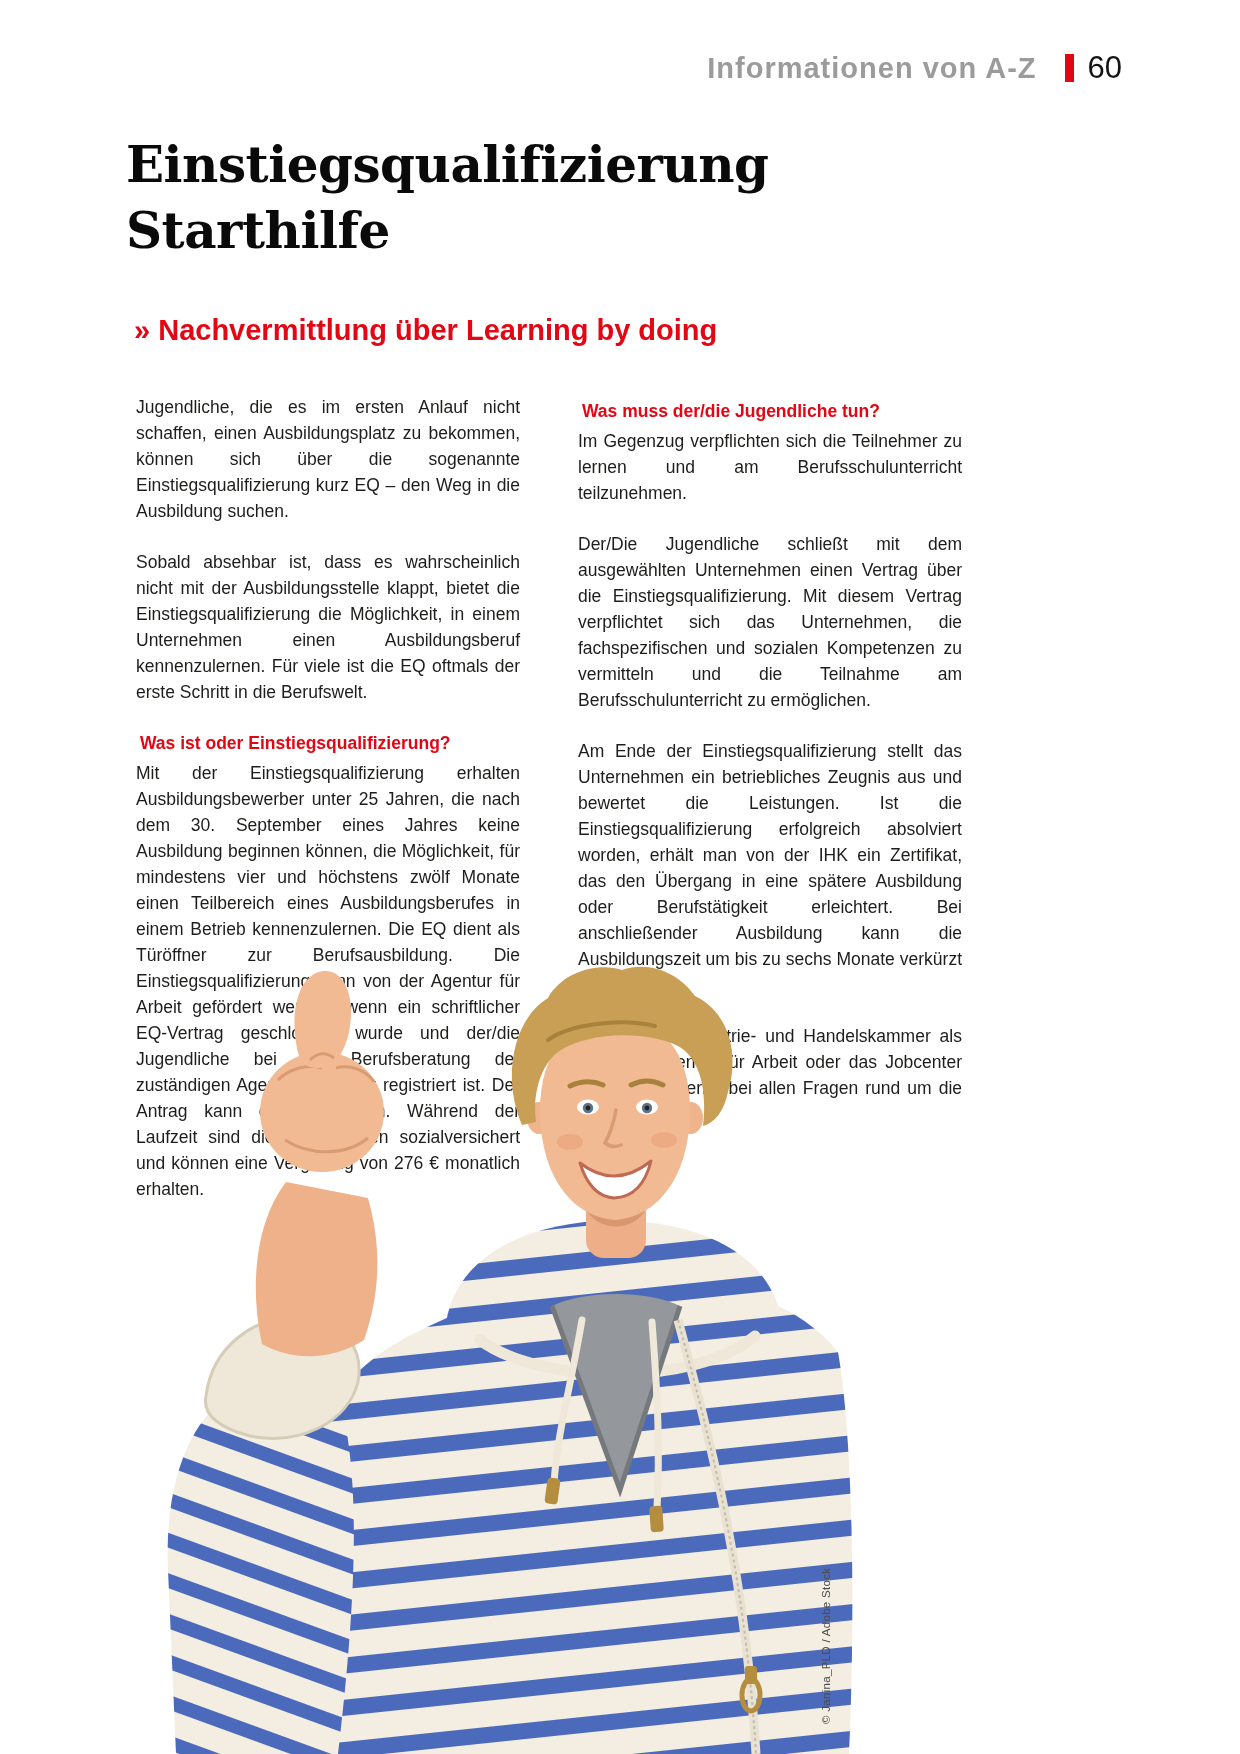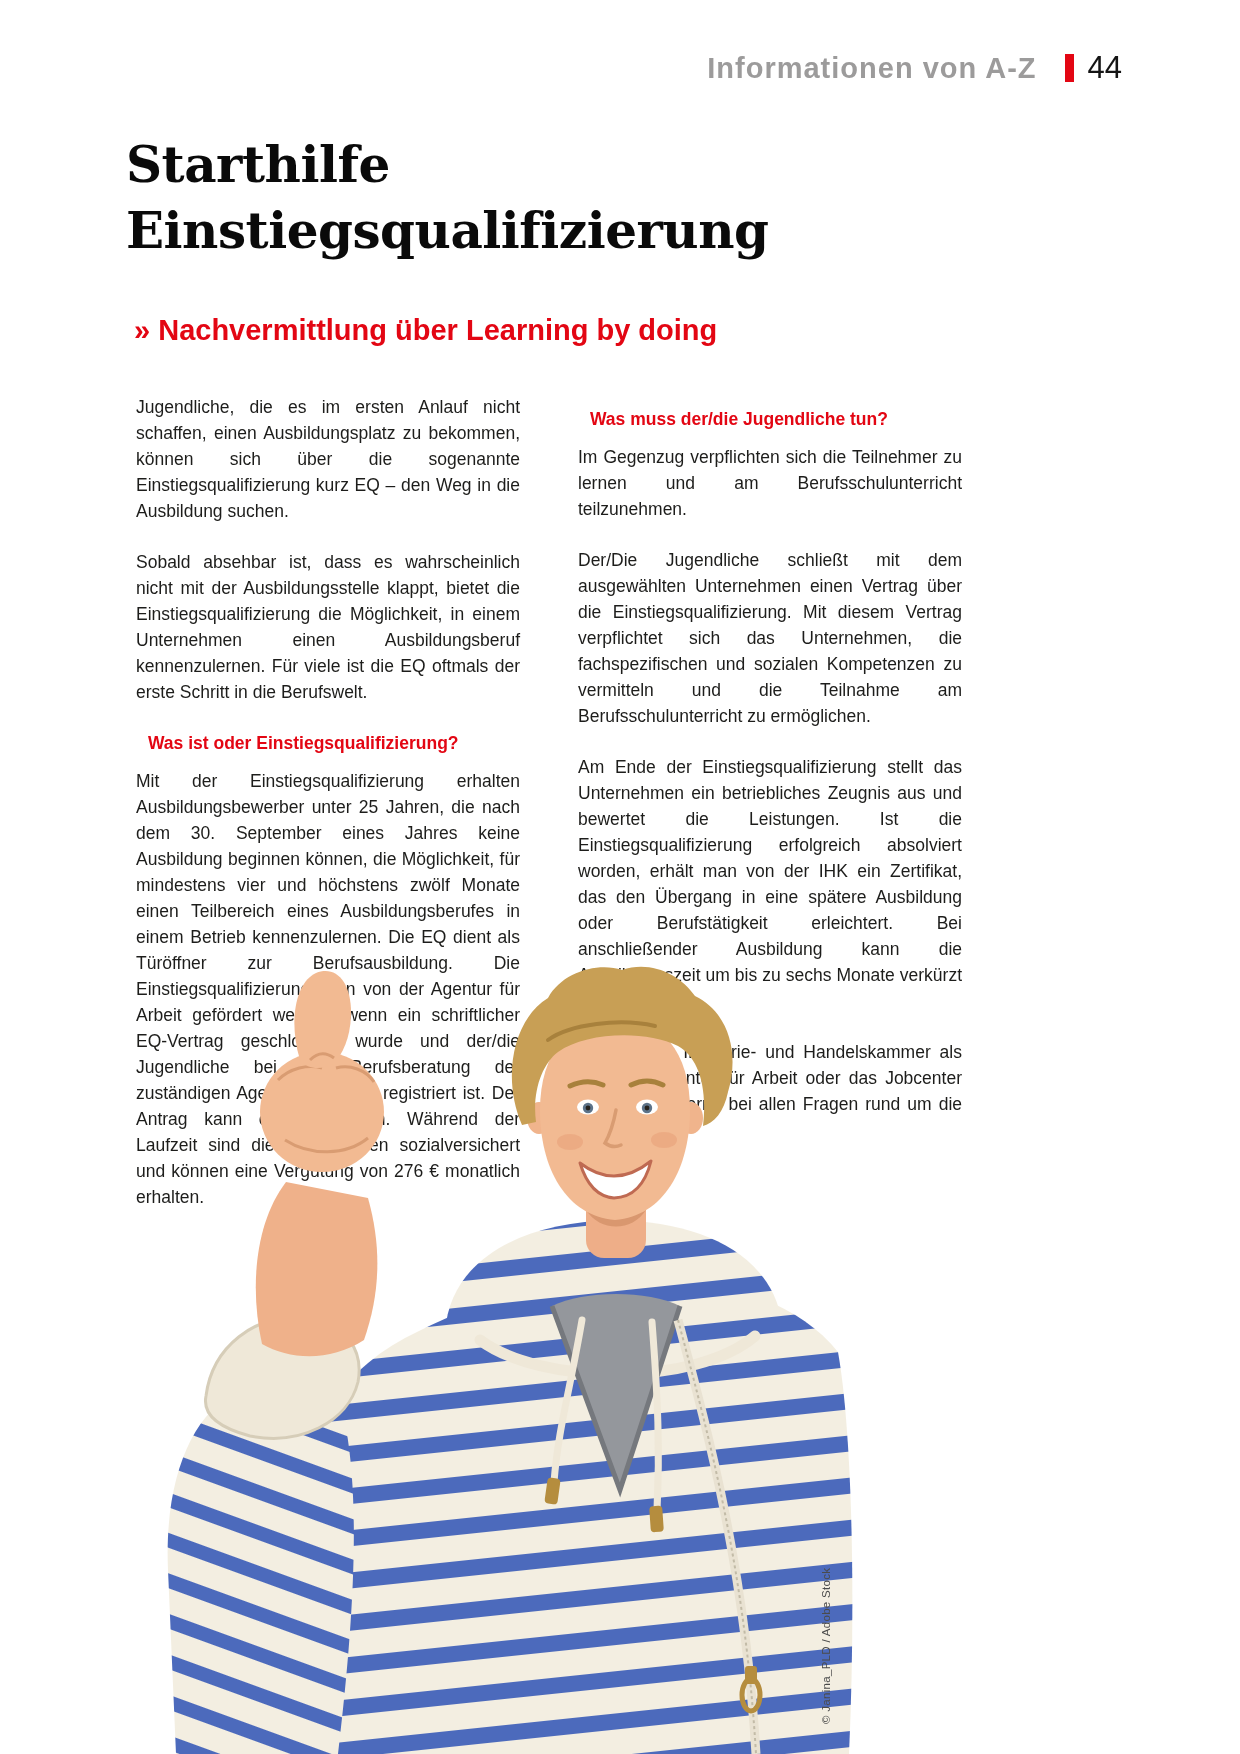--- a/index.html
+++ b/index.html
@@ -47,21 +47,21 @@
     display: flex; gap: 58px;
   }
   .col { flex: 1 1 0; }
   .col p {
     margin: 0 0 25px 0;
     font-size: 17.5px; line-height: 26px;
     text-align: justify;
     hyphens: auto; -webkit-hyphens: auto;
   }
   .red-heading {
-    margin: 12px !important;
+    margin: 4px !important;
     font-size: 17.5px; line-height: 26px;
     font-weight: 700; color: #e30613; text-align: right;
   }
 
   
   .photo {
     position: absolute; left: 150px; top: 960px;
     width: 710px; height: 794px; overflow: hidden;
   }
   .photo-credit {
@@ -72,26 +72,26 @@
   }
 </style>
 </head>
 <body>
 
 <div class="page">
 
   <header class="page-header">
     <span class="section-label">Informationen von A-Z</span>
     <span class="red-bar"></span>
-    <span class="page-number">44</span>
+    <span class="page-number">60</span>
   </header>
 
   <h1 class="title">
+    <span>Einstiegsqualifizierung</span>
     <span>Starthilfe</span>
-    <span>Einstiegsqualifizierung</span>
   </h1>
 
   <h2 class="subtitle">» Nachvermittlung über Learning by doing</h2>
 
   <div class="columns">
     <div class="col">
       <p>Jugendliche, die es im ersten Anlauf nicht schaffen, einen Ausbildungsplatz zu bekommen, können sich über die sogenannte Einstiegsqualifizierung kurz EQ – den Weg in die Ausbildung suchen.</p>
       <p>Sobald absehbar ist, dass es wahrscheinlich nicht mit der Ausbildungsstelle klappt, bietet die Einstiegsqualifizierung die Möglichkeit, in einem Unternehmen einen Ausbildungsberuf kennenzulernen. Für viele ist die EQ oftmals der erste Schritt in die Berufswelt.</p>
       <p class="red-heading">Was ist oder Einstiegsqualifizierung?</p>
       <p>Mit der Einstiegsqualifizierung erhalten Ausbildungsbewerber unter 25 Jahren, die nach dem 30. September eines Jahres keine Ausbildung beginnen können, die Möglichkeit, für mindestens vier und höchstens zwölf Monate einen Teilbereich eines Ausbildungsberufes in einem Betrieb kennenzulernen. Die EQ dient als Türöffner zur Berufsausbildung. Die Einstiegsqualifizierung kann von der Agentur für Arbeit gefördert werden, wenn ein schriftlicher EQ-Vertrag geschlossen wurde und der/die Jugendliche bei der Berufsberatung der zuständigen Agentur für Arbeit registriert ist. Der Antrag kann online erfolgen. Während der Laufzeit sind die Jugendlichen sozialversichert und können eine Vergütung von 276 € monatlich erhalten.</p>

